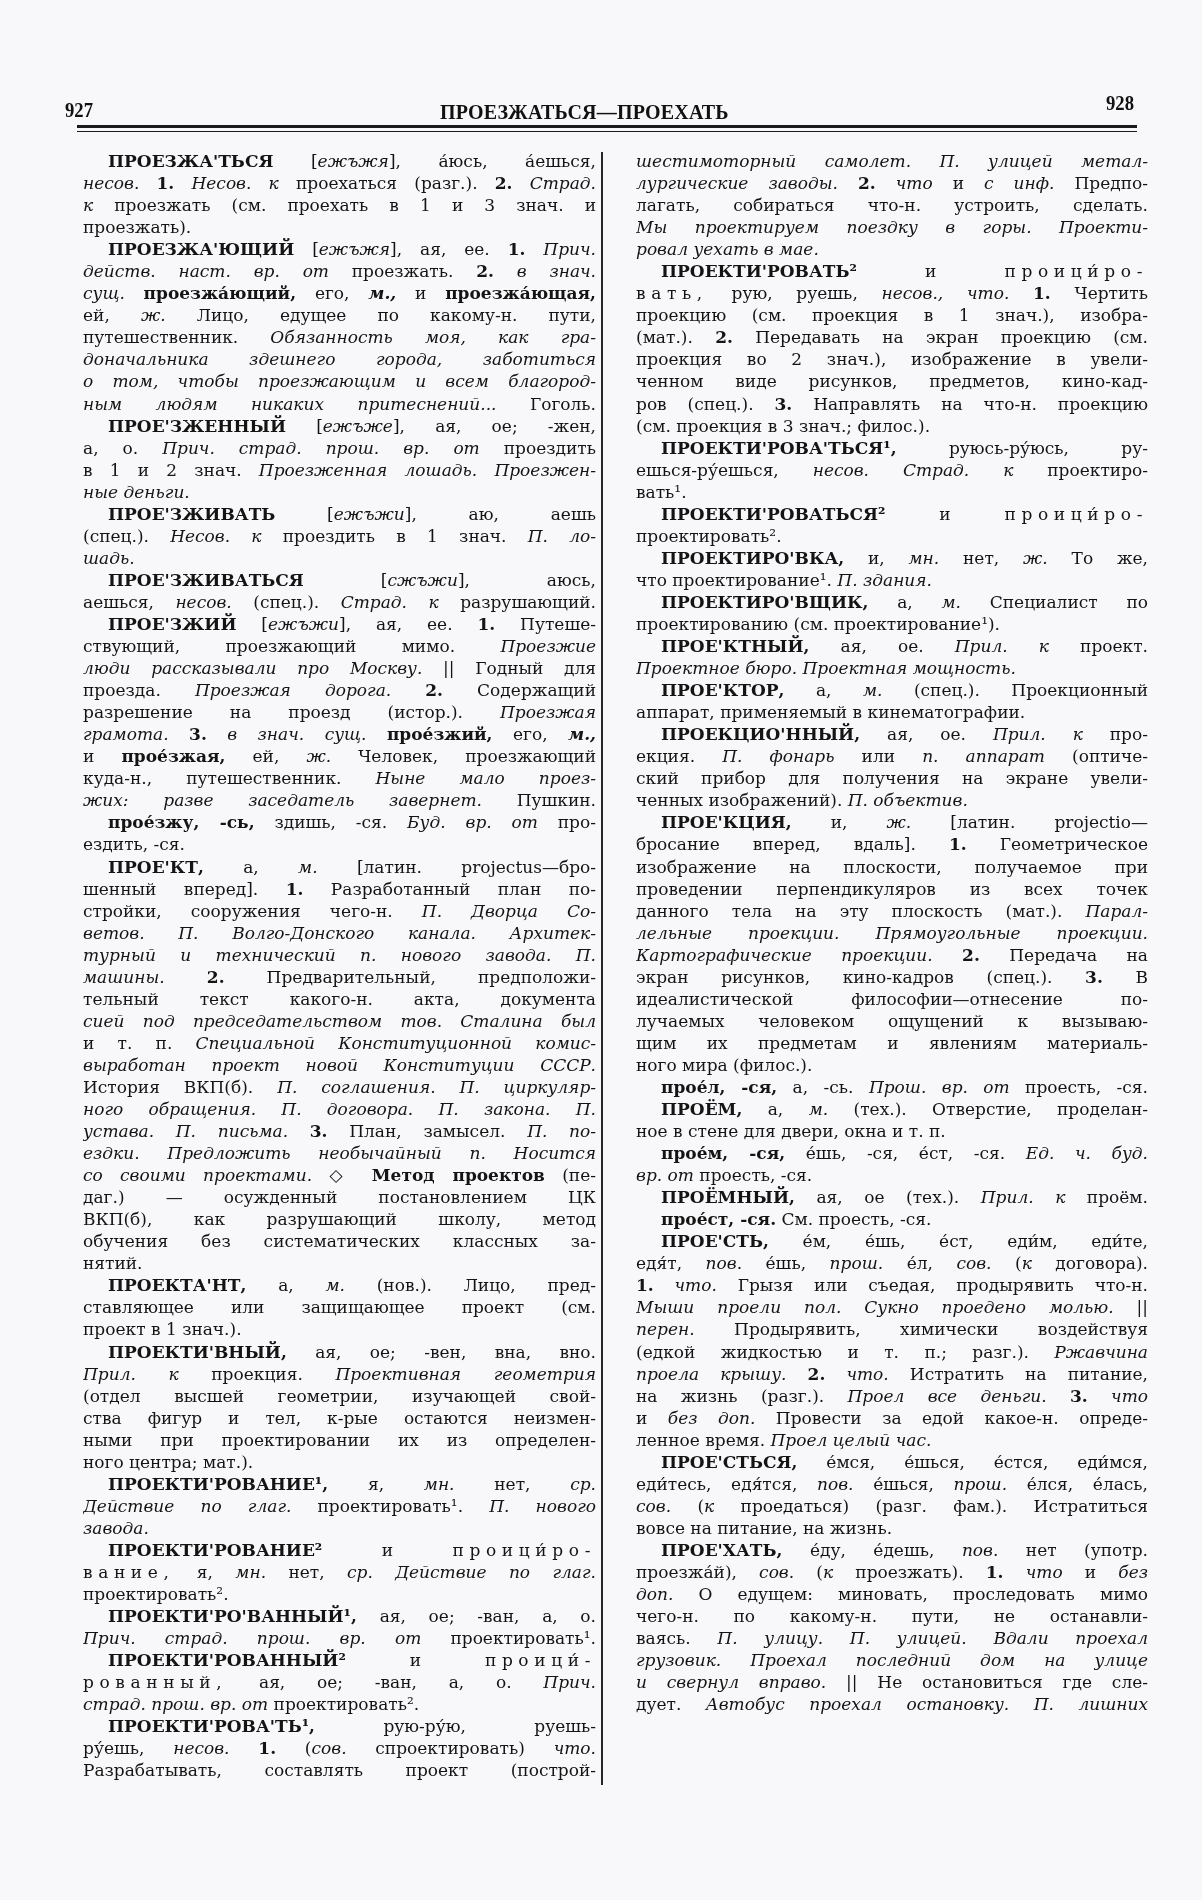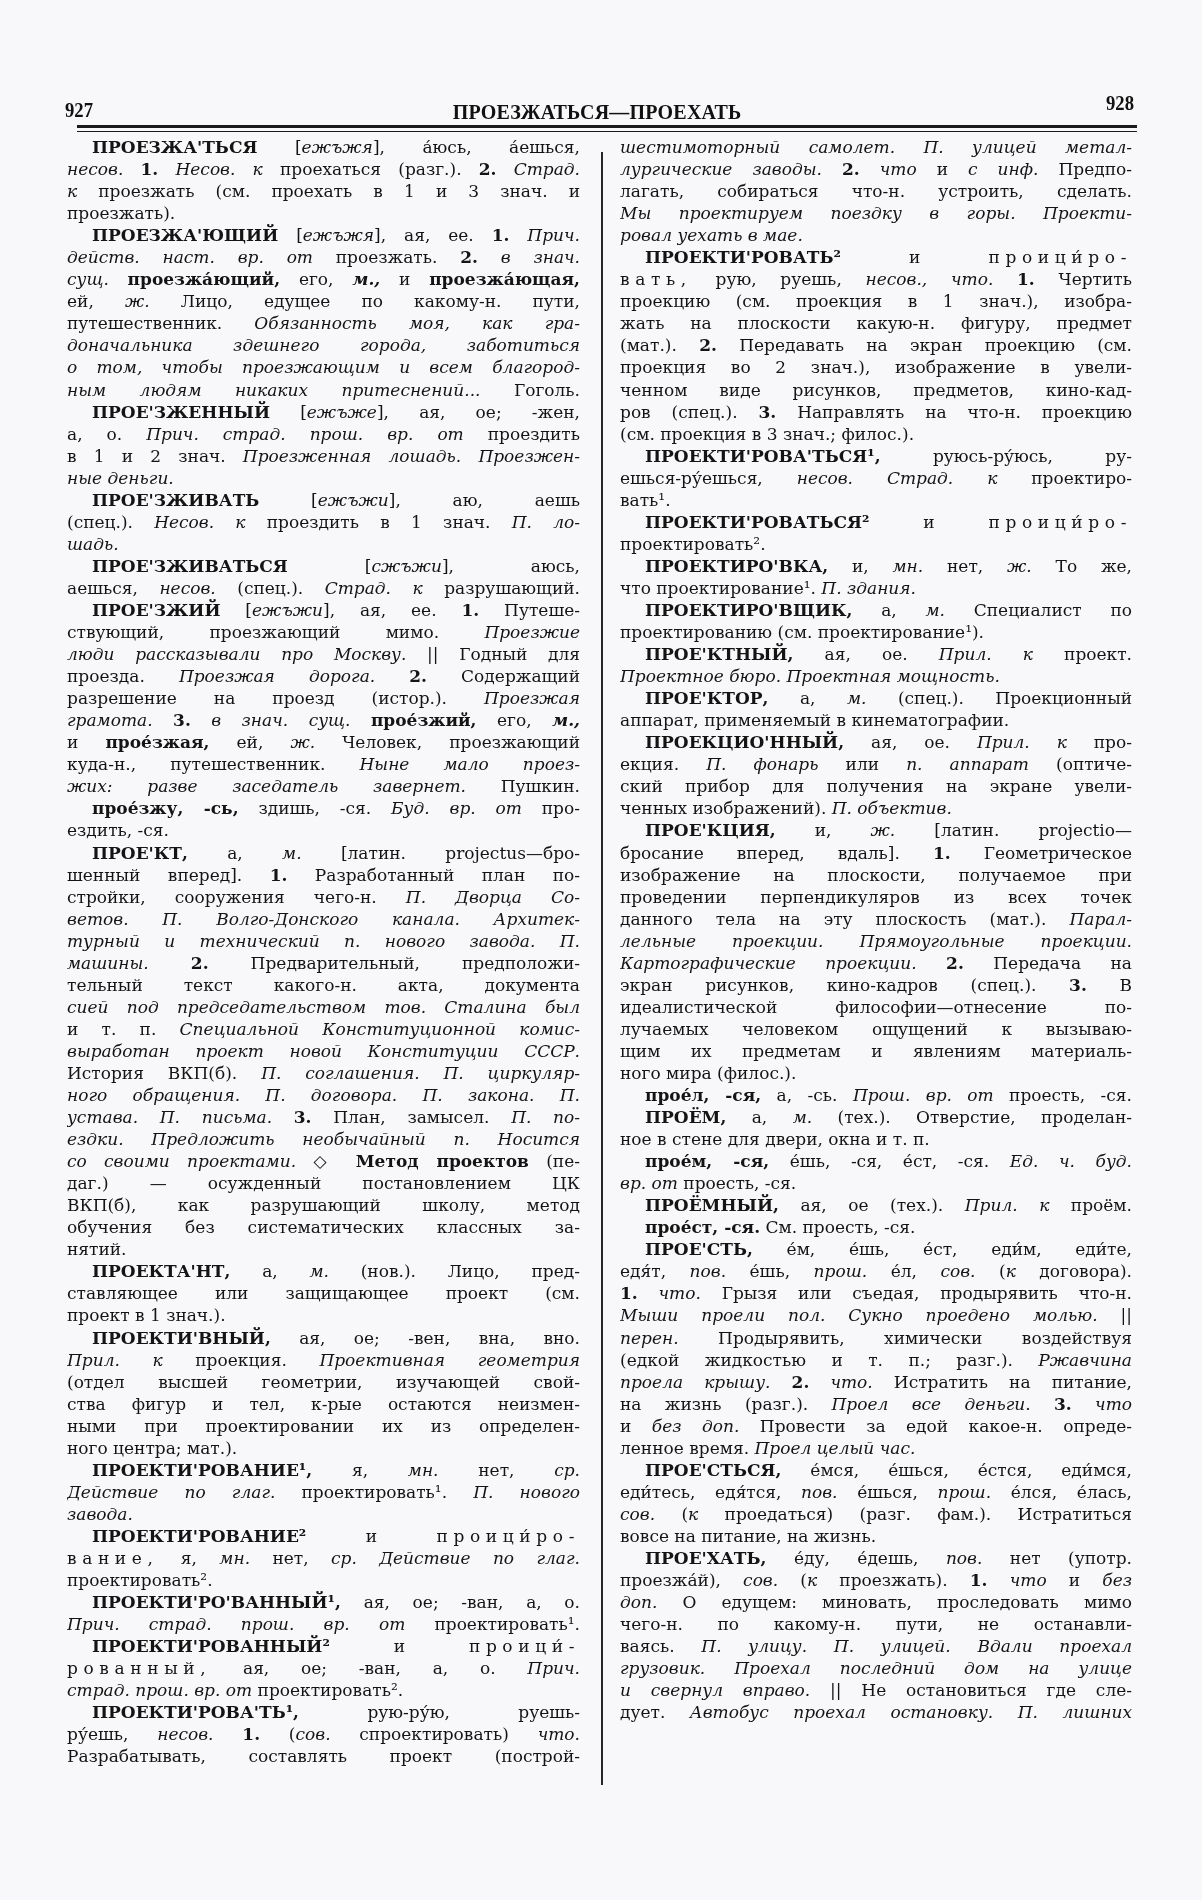--- a/index.html
+++ b/index.html
@@ -8,26 +8,26 @@
     background: #f8f7f9; color: #141414;
     font-family: "DejaVu Serif", serif;
   }
   .hdr-num, .hdr-title {
     position: absolute; font-family: "Liberation Serif", serif; font-weight: bold;
     line-height: 1; color: #111; white-space: nowrap;
   }
   .hdr-num { font-size: 22px; transform: scaleX(0.85); transform-origin: left top; }
   #pn-left { left: 65px; top: 99px; }
   #pn-right { left: 1106px; top: 92px; }
-  .hdr-title { left: 440px; width: 314px; top: 102px; font-size: 20px; text-align: center; letter-spacing: 0.2px; }
+  .hdr-title { left: 440px; width: 314px; top: 102px; font-size: 20px; letter-spacing: 0.2px; }
   .rule { position: absolute; left: 77px; width: 1060px; background: #1a1a1a; }
   #rule-thick { top: 125px; height: 3px; }
   #rule-thin { top: 131px; height: 1px; }
   .divider { position: absolute; left: 601px; top: 152px; width: 1.6px; height: 1633px; background: #262626; }
-  .col { position: absolute; top: 136px; }
+  .col { position: absolute; top: 150px; margin-left: 16px; }
   #col-left { left: 67px; width: 513px; }
   #col-right { left: 620px; width: 512px; }
   .line {
     height: 22.05px; line-height: 22.05px; font-size: 17px;
     text-align: justify; text-align-last: justify; overflow: hidden; white-space: normal;
   }
   .line.in { padding-left: 25px; }
   .line.end { text-align-last: left; }
   .s-b { font-weight: bold; }
   .s-i { font-style: italic; }
@@ -124,21 +124,20 @@
   </div>
 <div id="col-right" class="col">
     <div class="line"><span class="s-i">шестимоторный самолет. П. улицей метал-</span></div>
     <div class="line"><span class="s-i">лургические заводы.</span><span class="s-r"> </span><span class="s-b">2.</span><span class="s-r"> </span><span class="s-i">что</span><span class="s-r"> и </span><span class="s-i">с инф.</span><span class="s-r"> Предпо-</span></div>
     <div class="line"><span class="s-r">лагать, собираться что-н. устроить, сделать.</span></div>
     <div class="line"><span class="s-i">Мы проектируем поездку в горы. Проекти-</span></div>
     <div class="line end"><span class="s-i">ровал уехать в мае.</span></div>
     <div class="line in"><span class="s-b">ПРОЕКТИ'РОВАТЬ²</span><span class="s-r"> и </span><span class="s-sp">проици́ро-</span></div>
     <div class="line"><span class="s-sp">вать,</span><span class="s-r"> рую, руешь, </span><span class="s-i">несов., что.</span><span class="s-r"> </span><span class="s-b">1.</span><span class="s-r"> Чертить</span></div>
     <div class="line"><span class="s-r">проекцию (см. проекция в 1 знач.), изобра-</span></div>
-    <div class="line"><span class="s-r">жать на плоскости какую-н. фигуру, предмет</span></div>
     <div class="line"><span class="s-r">(мат.). </span><span class="s-b">2.</span><span class="s-r"> Передавать на экран проекцию (см.</span></div>
     <div class="line"><span class="s-r">проекция во 2 знач.), изображение в увели-</span></div>
     <div class="line"><span class="s-r">ченном виде рисунков, предметов, кино-кад-</span></div>
     <div class="line"><span class="s-r">ров (спец.). </span><span class="s-b">3.</span><span class="s-r"> Направлять на что-н. проекцию</span></div>
     <div class="line end"><span class="s-r">(см. проекция в 3 знач.; филос.).</span></div>
     <div class="line in"><span class="s-b">ПРОЕКТИ'РОВА'ТЬСЯ¹,</span><span class="s-r"> руюсь-ру́юсь, ру-</span></div>
     <div class="line"><span class="s-r">ешься-ру́ешься, </span><span class="s-i">несов. Страд. к</span><span class="s-r"> проектиро-</span></div>
     <div class="line end"><span class="s-r">вать¹.</span></div>
     <div class="line in"><span class="s-b">ПРОЕКТИ'РОВАТЬСЯ²</span><span class="s-r"> и </span><span class="s-sp">проици́ро-</span></div>
     <div class="line end"><span class="s-r">проектировать².</span></div>

